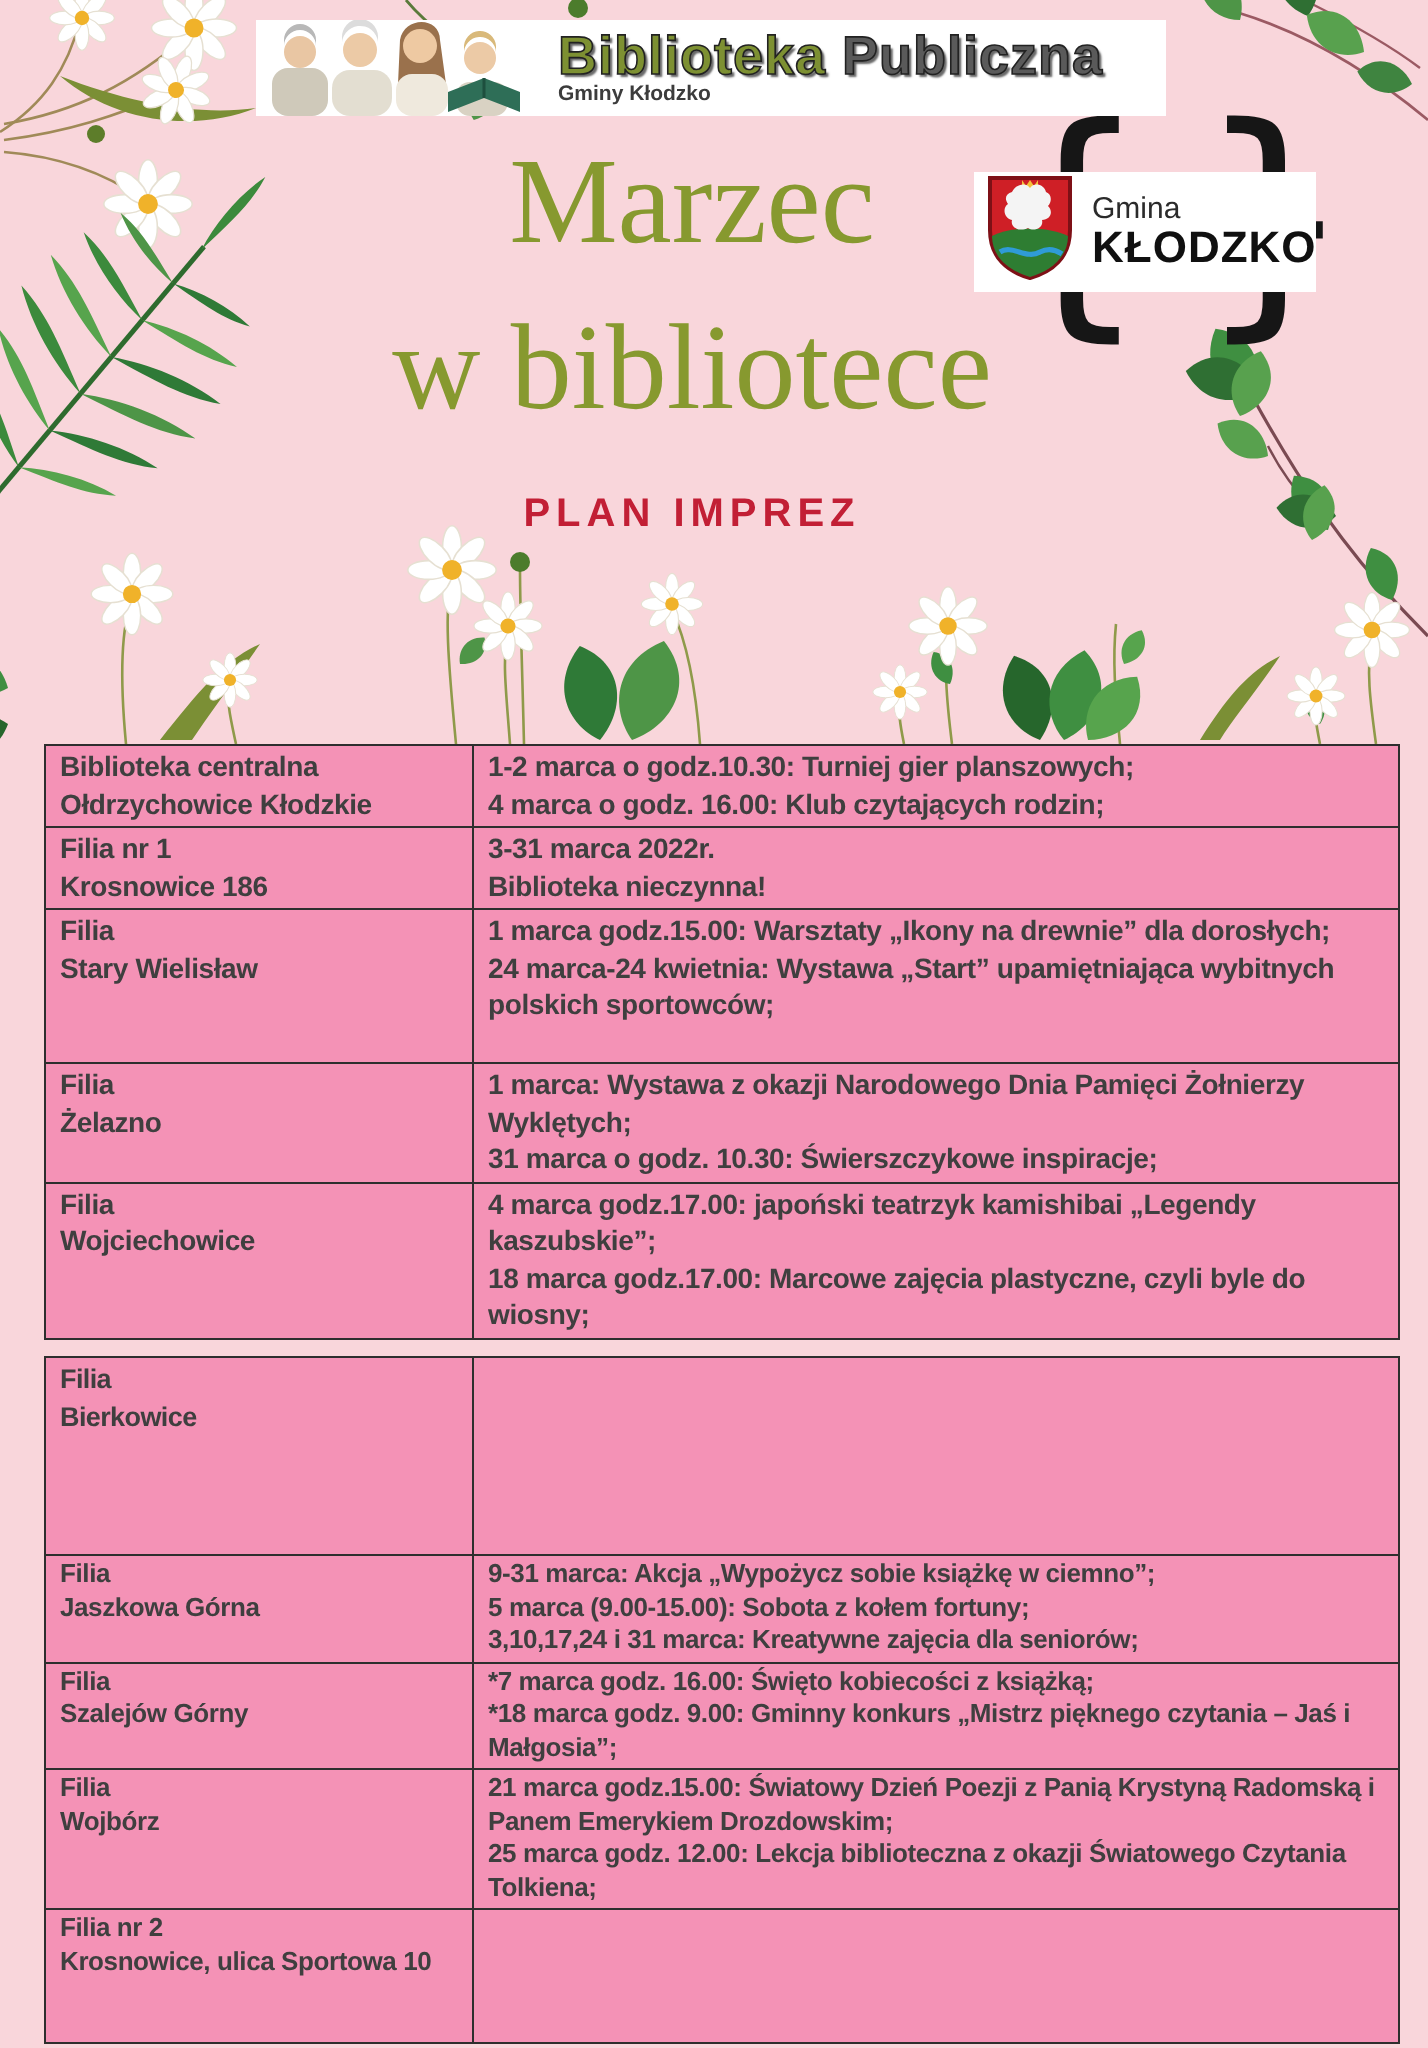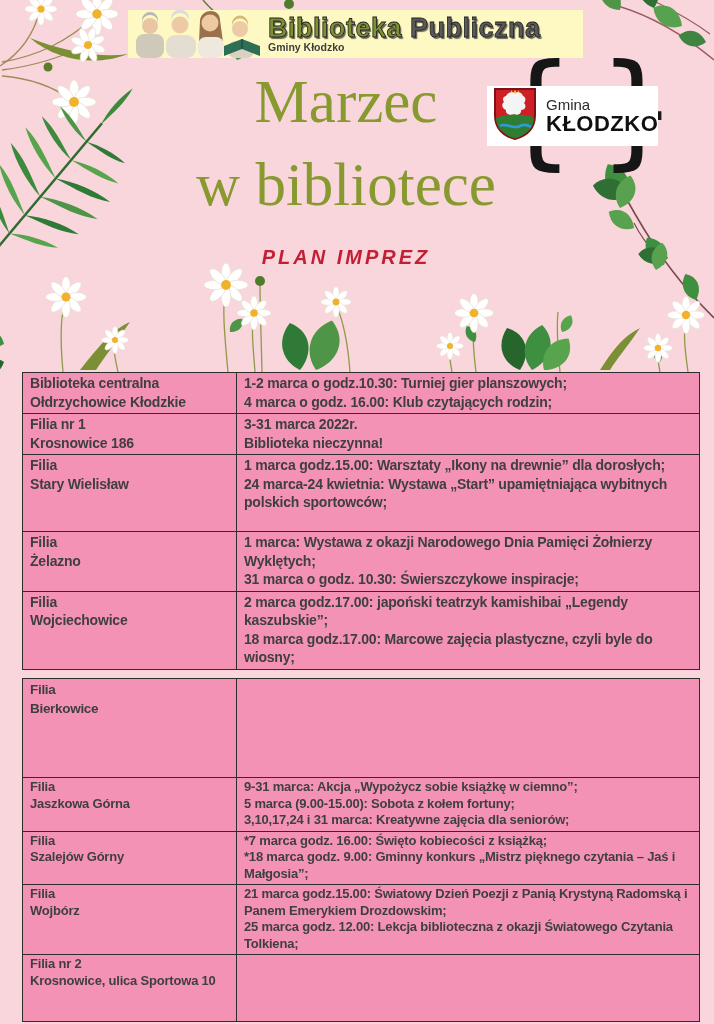--- a/index.html
+++ b/index.html
@@ -2,21 +2,21 @@
 <html><head>
 <meta charset="utf-8">
 <style>
   html,body { margin:0; padding:0; }
   .page { position:relative; width:714px; height:1024px; background:#f9d6db; overflow:hidden;
           font-family:"Liberation Sans", sans-serif; }
   .decor { position:absolute; left:0; top:0; z-index:1; }
 
   
   .logo-banner { position:absolute; left:128px; top:10px; width:455px; height:48px;
-                 background:#fef9c3; display:flex; align-items:center; z-index:3; }
+                 background:#ffffff; display:flex; align-items:center; z-index:3;gap:11px; }
   .logo-photo { width:138px; height:48px; flex:0 0 auto; }
   .logo-textwrap { padding-left:2px; line-height:1; }
   .logo-title { font-size:27px; font-weight:bold; letter-spacing:0.5px; line-height:26px; }
   .logo-title .lt1 { color:#7d9032; -webkit-text-stroke:0.8px #222;
                      text-shadow:1.5px 1.5px 1px rgba(40,40,40,0.7); }
   .logo-title .lt2 { color:#5a5a5a; -webkit-text-stroke:0.8px #222;
                      text-shadow:1.5px 1.5px 1px rgba(40,40,40,0.7); }
   .logo-sub { font-size:10.5px; font-weight:bold; color:#3c3c3c; margin-top:1px; }
 
   
@@ -28,21 +28,21 @@
                display:flex; align-items:center; gap:9px; padding:3px 6px; box-sizing:border-box; z-index:3; }
   .badge-text { line-height:1.05; }
   .badge-line1 { font-size:15px; color:#2b2b2b; }
   .badge-line2 { font-size:22px; font-weight:bold; color:#101010; letter-spacing:0.5px; }
 
   
   .title { position:absolute; left:0; top:60px; width:692px; margin:0; text-align:center; z-index:2;
            font-family:"Liberation Serif", serif; font-weight:normal;
            font-size:61px; line-height:83px; color:#87992f; }
   .plan { position:absolute; left:0; top:246px; width:692px; text-align:center; z-index:2;
-          font-size:20px; font-weight:bold; letter-spacing:3px; color:#c21f35;font-style:italic; }
+          font-size:20px; font-weight:bold; letter-spacing:3px; color:#c21f35; }
 
   
   .etable { position:absolute; left:22px; width:678px; box-sizing:border-box;
             border:1.5px solid #2e2e2e; background:#f492b6; z-index:4; }
   .t1 { top:372px; }
   .t2 { top:678px; }
   .erow { display:flex; border-bottom:1.5px solid #2e2e2e; }
   .erow:last-child { border-bottom:none; }
   .cell { box-sizing:border-box; padding:1px 7px 2px 7px; color:#3f3f3f; font-weight:bold; }
   .loc { width:214px; flex:0 0 auto; border-right:1.5px solid #2e2e2e; }
@@ -275,21 +275,21 @@
         <div>1 marca: Wystawa z okazji Narodowego Dnia Pamięci Żołnierzy Wyklętych;</div>
         <div>31 marca o godz. 10.30: Świerszczykowe inspiracje;</div>
       </div>
     </div>
     <div class="erow" style="min-height:72px;">
       <div class="cell loc">
         <div>Filia</div>
         <div>Wojciechowice</div>
       </div>
       <div class="cell ev">
-        <div>2 marca godz.17.00: japoński teatrzyk kamishibai „Legendy kaszubskie”;</div>
+        <div>4 marca godz.17.00: japoński teatrzyk kamishibai „Legendy kaszubskie”;</div>
         <div>18 marca godz.17.00: Marcowe zajęcia plastyczne, czyli byle do wiosny;</div>
       </div>
     </div>
   </div>
 
   <div class="etable t2">
     <div class="erow big" style="min-height:98px;">
       <div class="cell loc">
         <div>Filia</div>
         <div>Bierkowice</div>

